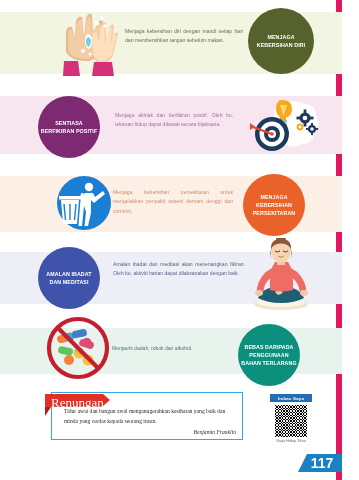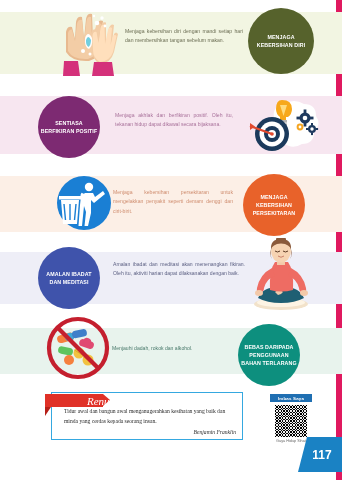--- a/index.html
+++ b/index.html
@@ -143,25 +143,23 @@
     position: absolute;
     right: -7px; top: 0;
     border-top: 6.5px solid transparent;
     border-bottom: 6.5px solid transparent;
     border-left: 7px solid #e03127;
   }
   .ribbon-label {
     position: absolute;
     left: 6px; top: 2.5px;
     font-family: "Liberation Serif", serif;
-    font-style: italic;
-    font-size: 11px;
+    font-size: 13px;
     color: #ffffff;
     z-index: 4;
-    margin-left: 36px;
   }
   .ribbon-tail {
     position: absolute;
     left: 0; top: 15px;
     width: 0; height: 0;
     border-left: 6px solid #b51f18;
     border-bottom: 9px solid transparent;
     z-index: 2;
   }
 
@@ -193,25 +191,25 @@
   .qr-caption {
     font-size: 3.8px;
     color: #6c6c6c;
     margin-top: 1.5px;
   }
 
   
   .pagenum {
     position: absolute;
     right: 17px; bottom: 8px;
-    height: 35px;
+    height: 18px;
     min-width: 44px;
     background: #1a82c4;
     color: #ffffff;
-    font-size: 12px;
+    font-size: 14px;
     font-weight: bold;
     display: flex;
     align-items: center;
     justify-content: center;
     padding: 0 7px 0 11px;
     clip-path: polygon(9px 0, 100% 0, 100% 100%, 0 100%);
     z-index: 8;
   }
 </style>
 </head>

